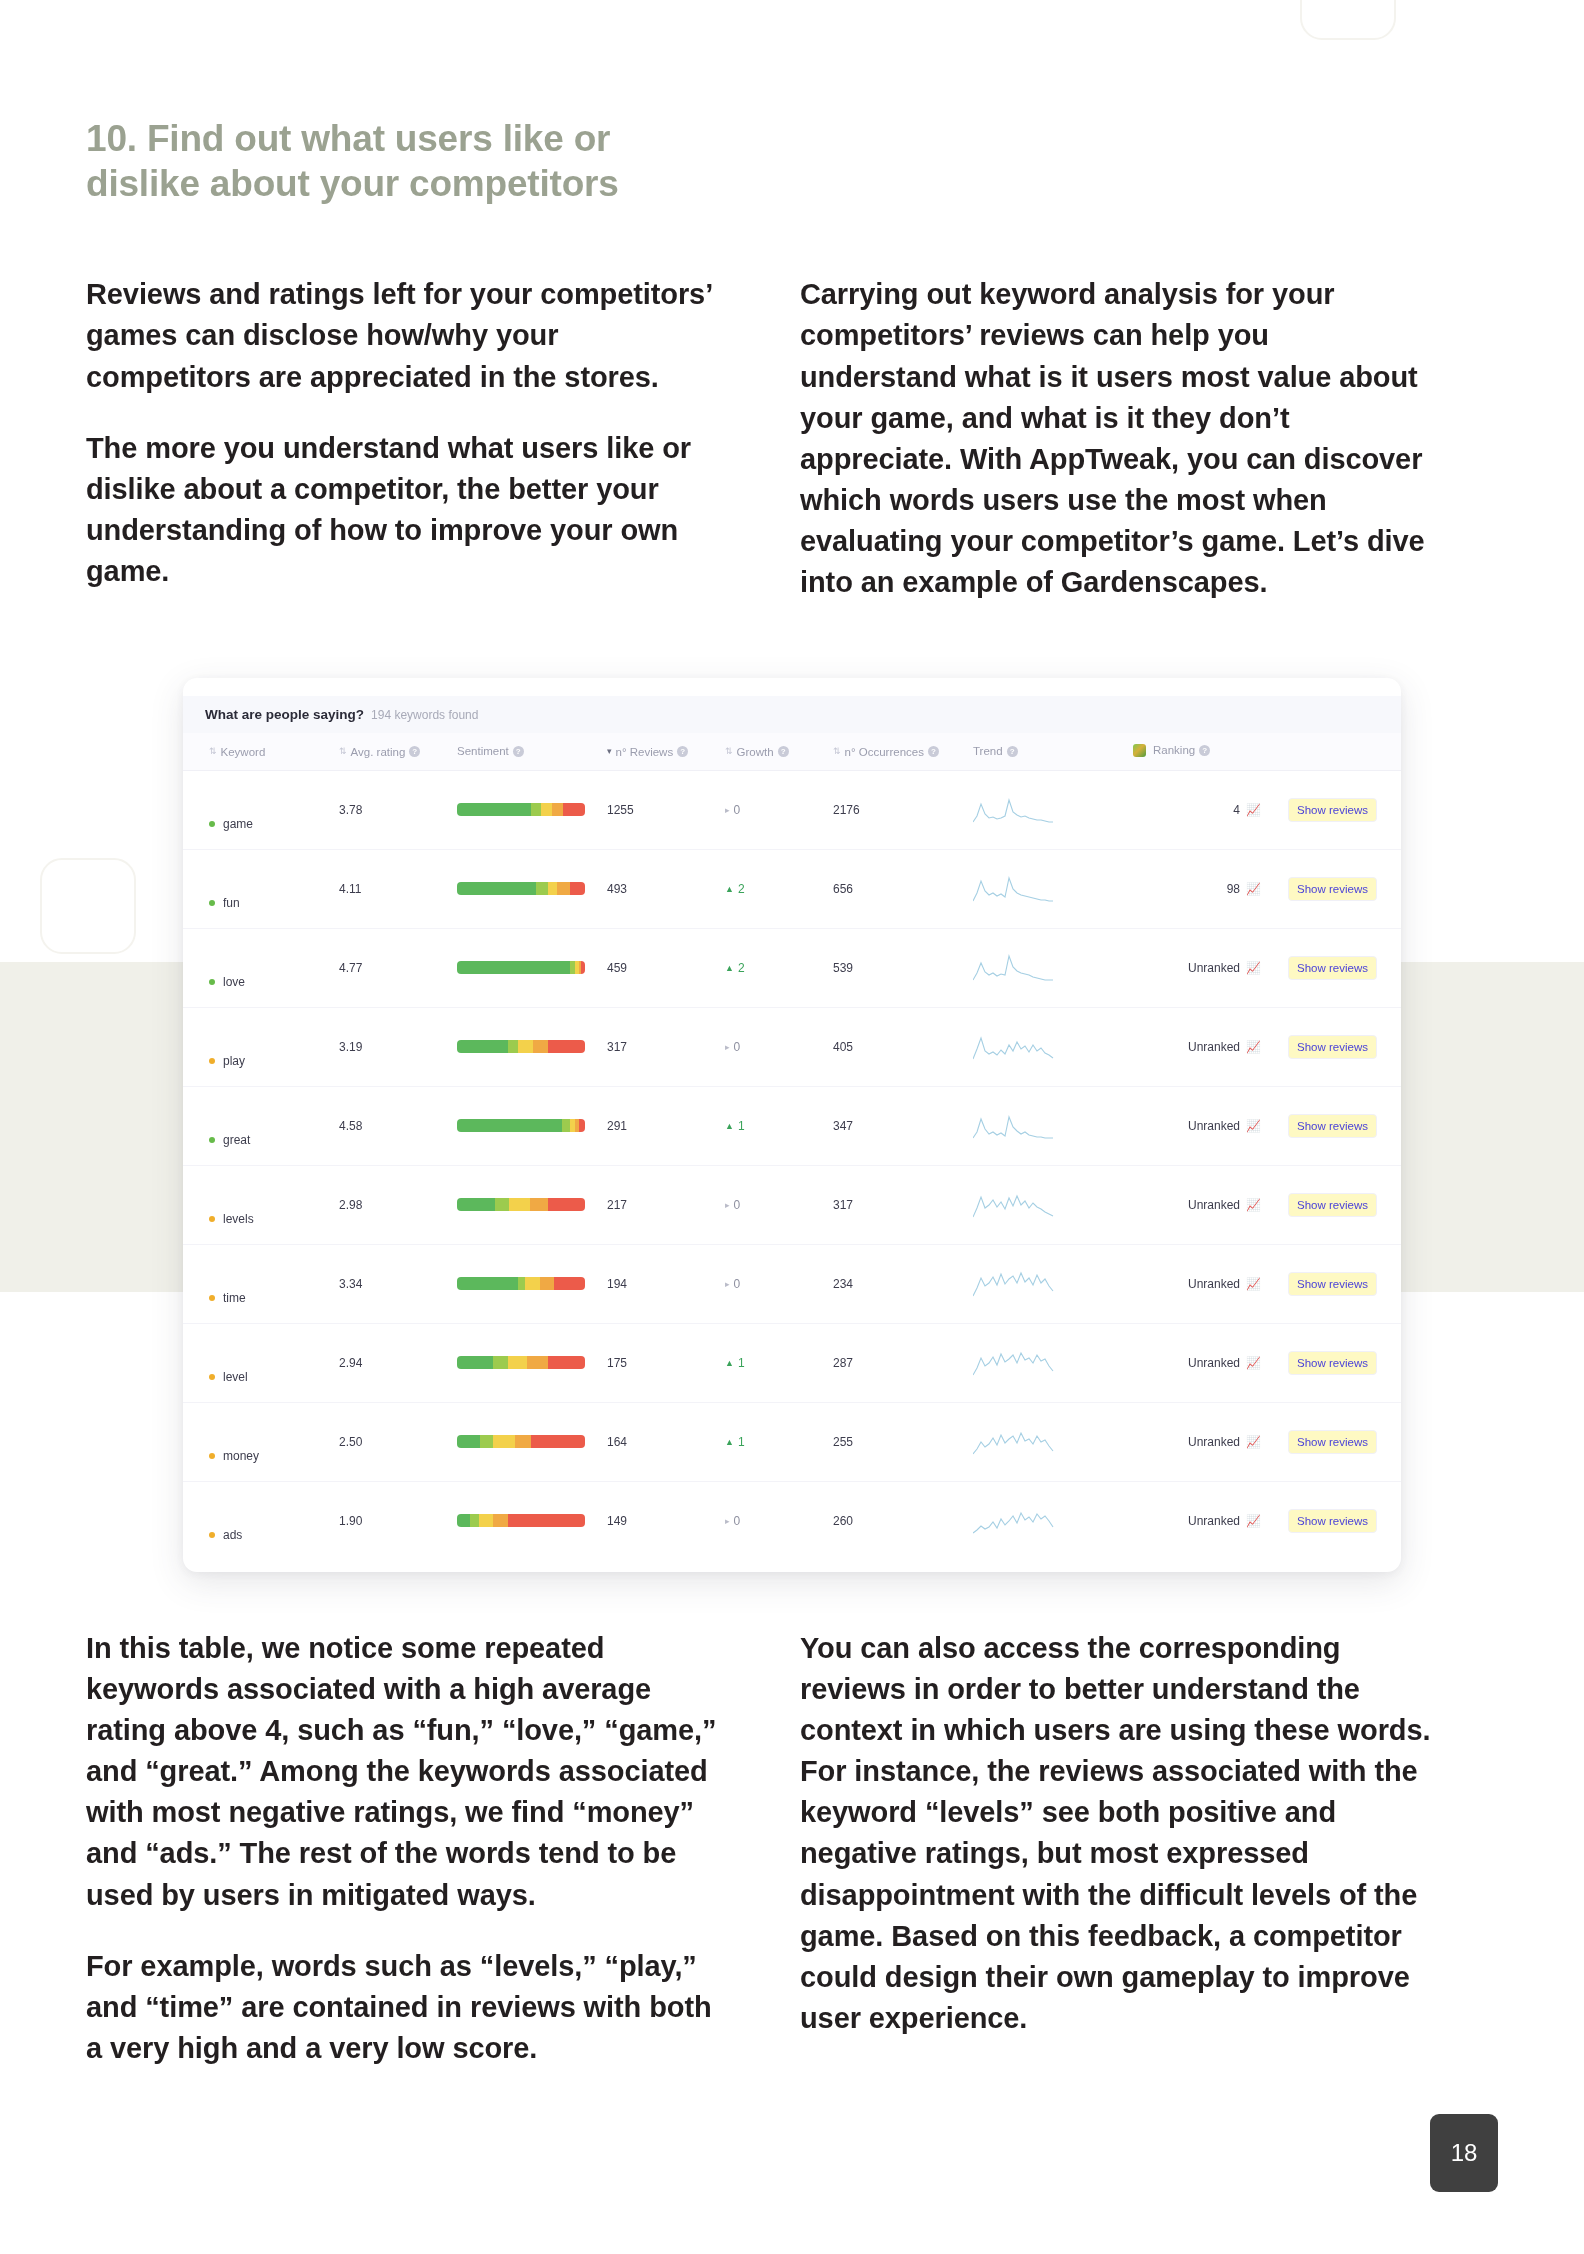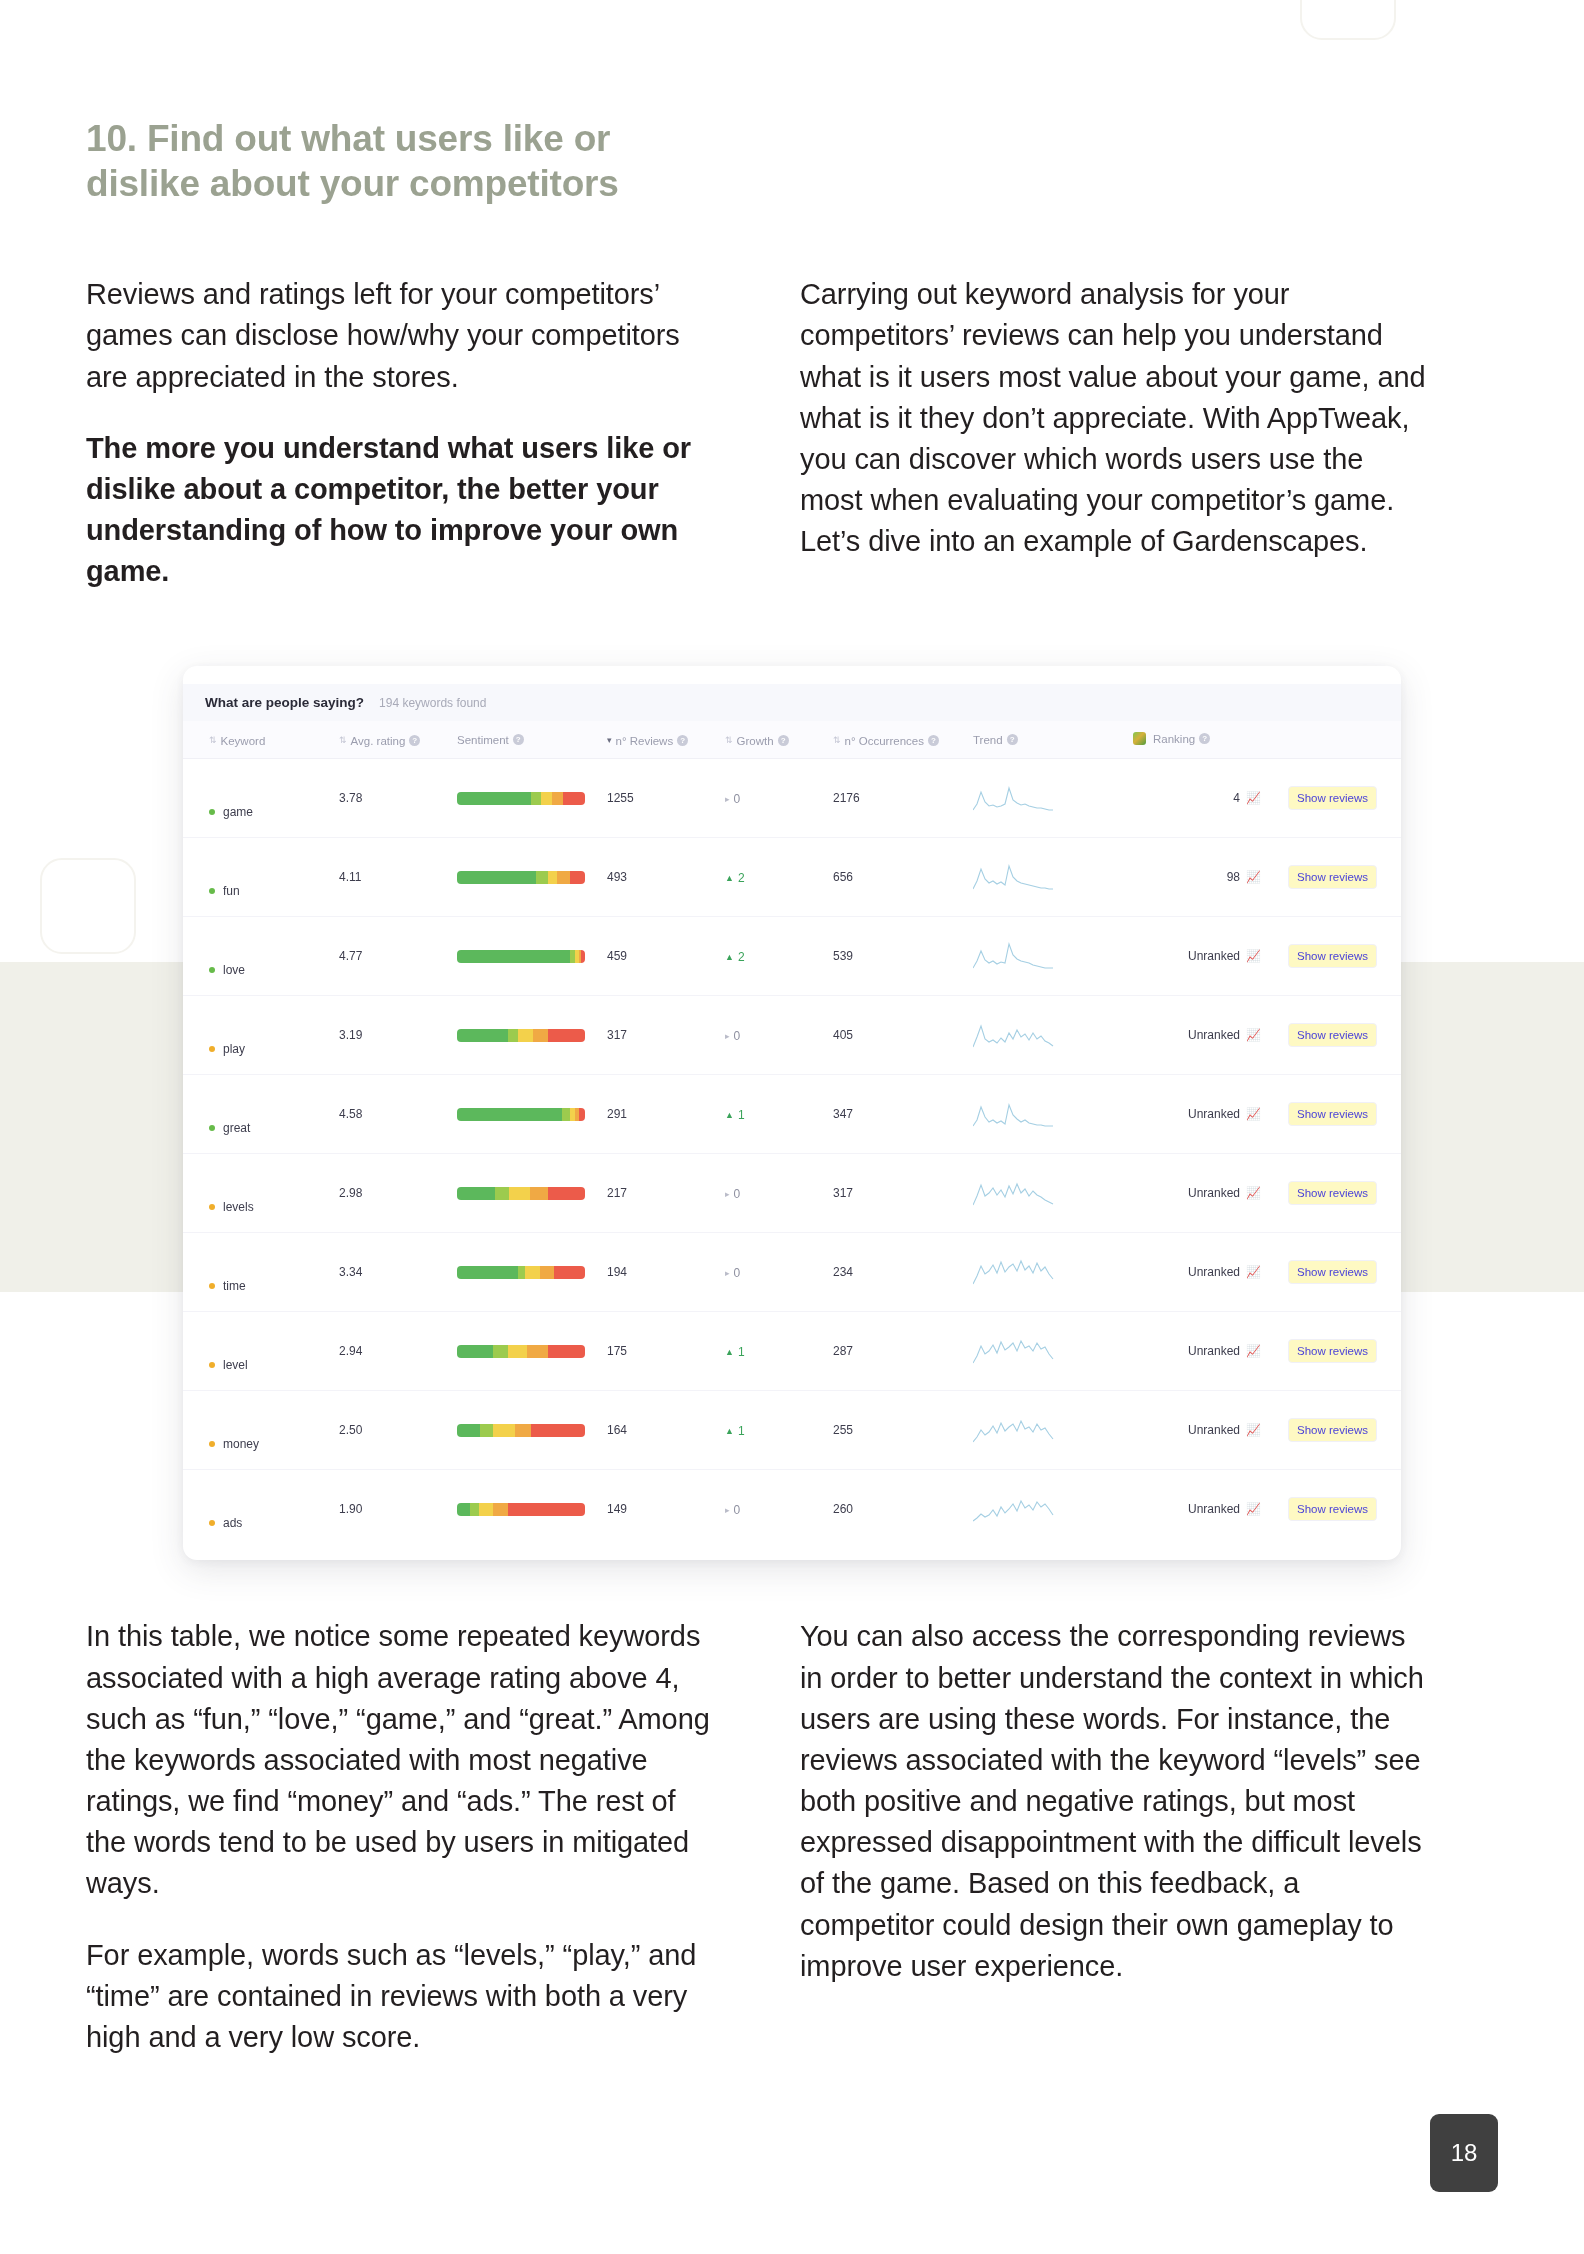--- a/index.html
+++ b/index.html
@@ -69,20 +69,21 @@
     gap: 82px;
     margin-top: 68px;
   }
   .col { width: 632px; }
 
   .para {
     color: #231f20;
     font-size: 29px;
     line-height: 1.42;
     letter-spacing: -0.1px;
+    font-weight: bold;
   }
   .para + .para { margin-top: 30px; }
   .para.bold { font-weight: bold; }
 
   
   .card-wrap {
     margin-top: 74px;
     display: flex;
     justify-content: center;
   }
@@ -93,21 +94,21 @@
     box-shadow: 0 10px 34px rgba(60,60,80,0.13), 0 2px 8px rgba(60,60,80,0.06);
     overflow: hidden;
     padding: 18px 0 12px 0;
   }
 
   .card-titlebar {
     background: #f7f8fc;
     padding: 11px 22px;
     display: flex;
     align-items: baseline;
-    gap: 15px;
+    gap: 7px;
     margin: 0 0 0 0;
   }
   .card-title {
     font-size: 13.5px;
     font-weight: bold;
     color: #2b2b38;
   }
   .card-subtitle {
     font-size: 12px;
     color: #a8aab8;

